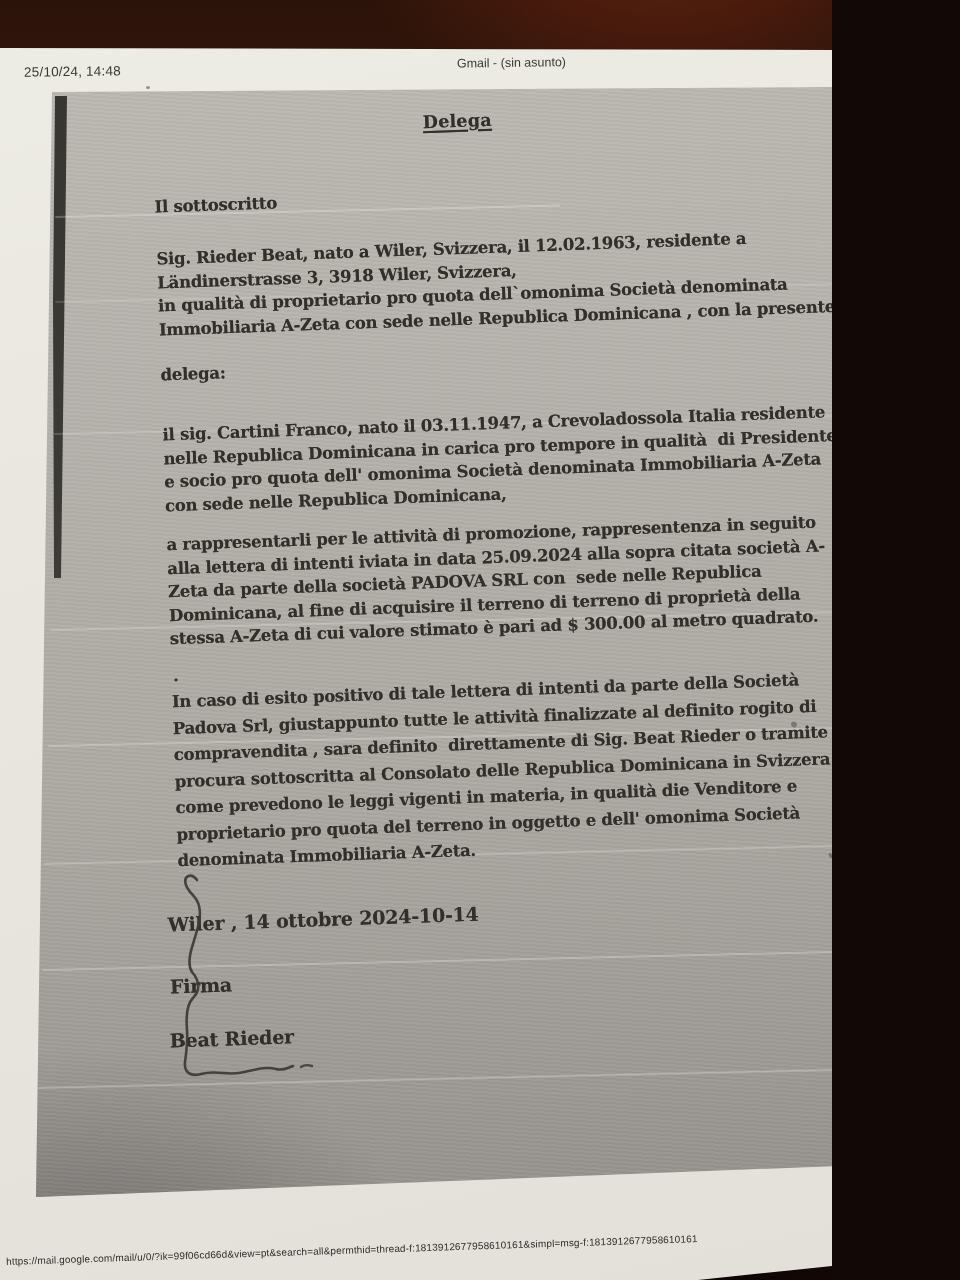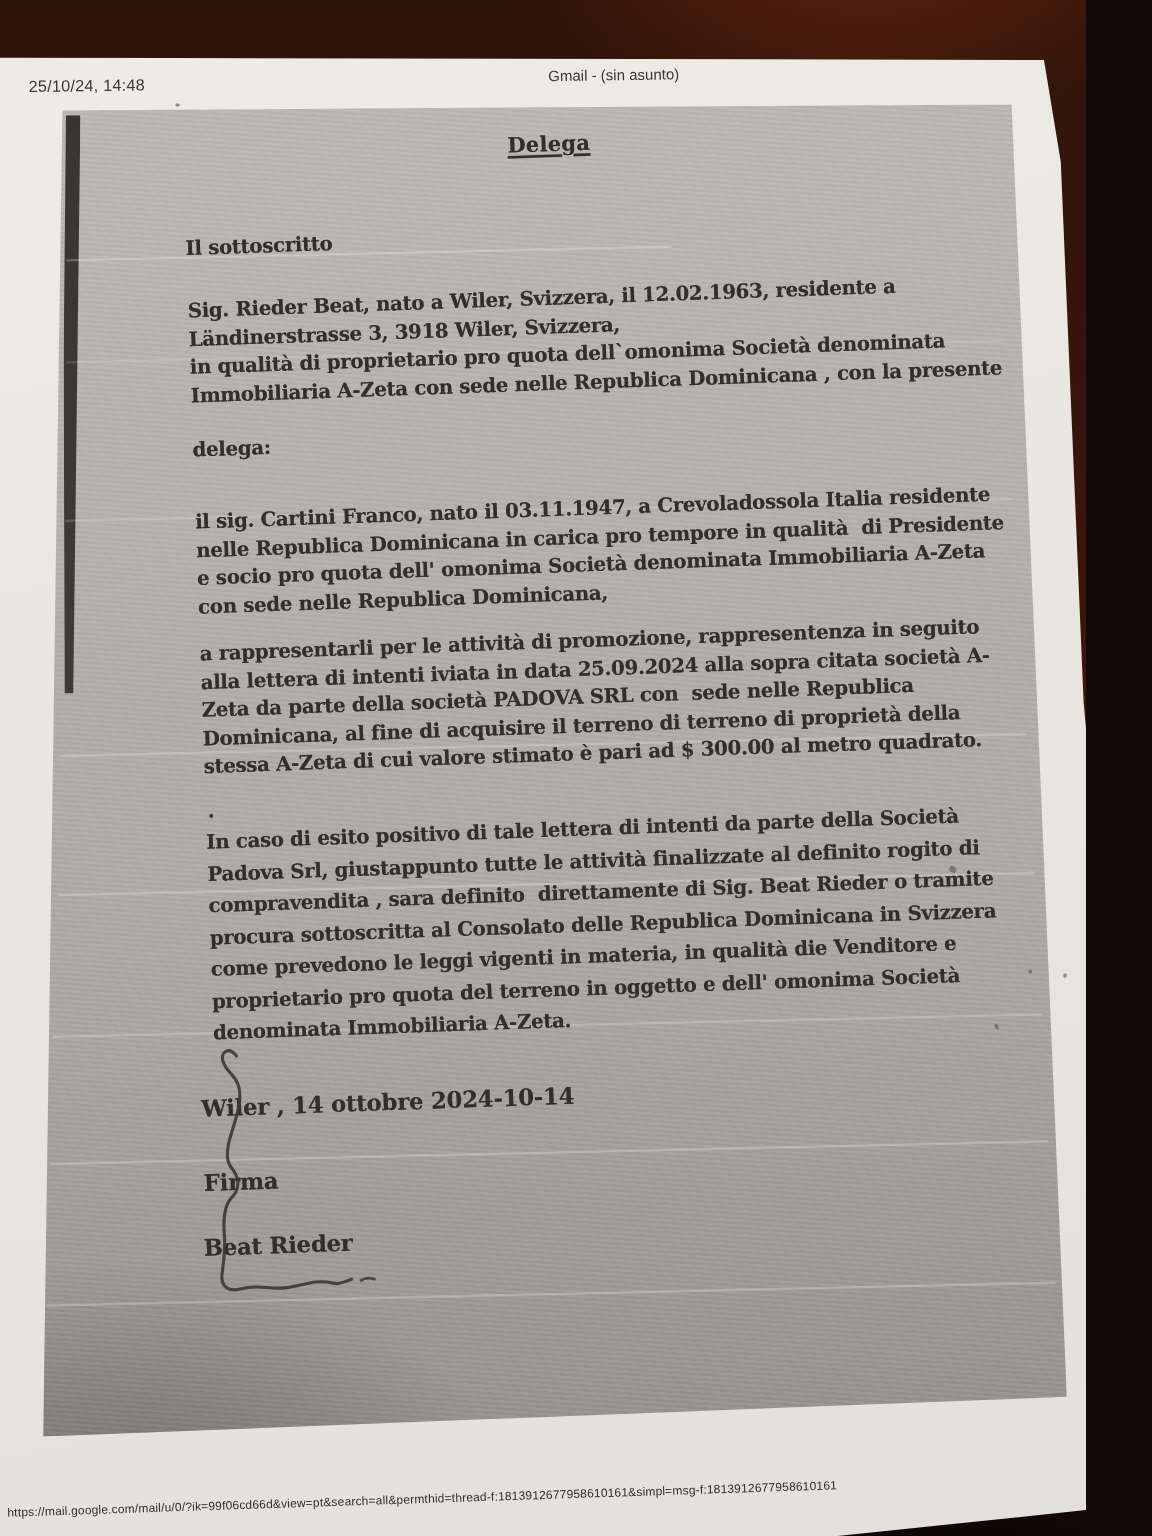--- a/index.html
+++ b/index.html
@@ -1,17 +1,17 @@
 <!DOCTYPE html>
 <html><head>
 <meta charset="utf-8">
 <style>
   html,body{margin:0;padding:0;background:#120806;}
   #stage{
-    position:relative;width:905px;height:1280px;overflow:hidden;
+    position:relative;width:832px;height:1280px;overflow:hidden;
     font-family:"Liberation Sans",sans-serif;
     background:
       radial-gradient(ellipse 520px 320px at 80% -6%, rgba(112,38,18,.85) 0%, rgba(112,38,18,0) 62%),
       radial-gradient(ellipse 300px 900px at 101% 55%, rgba(94,26,14,.5) 0%, rgba(94,26,14,0) 70%),
       linear-gradient(180deg,#2c1309 0%,#31150b 8%,#26100a 55%,#150a06 90%,#0e0604 100%);
   }
   
   .paper{
     position:absolute;inset:0;
     clip-path:polygon(0px 48px,870px 50px,884px 135px,903px 585px,931px 890px,950px 1162px,957px 1253px,698px 1280px,0px 1280px);

